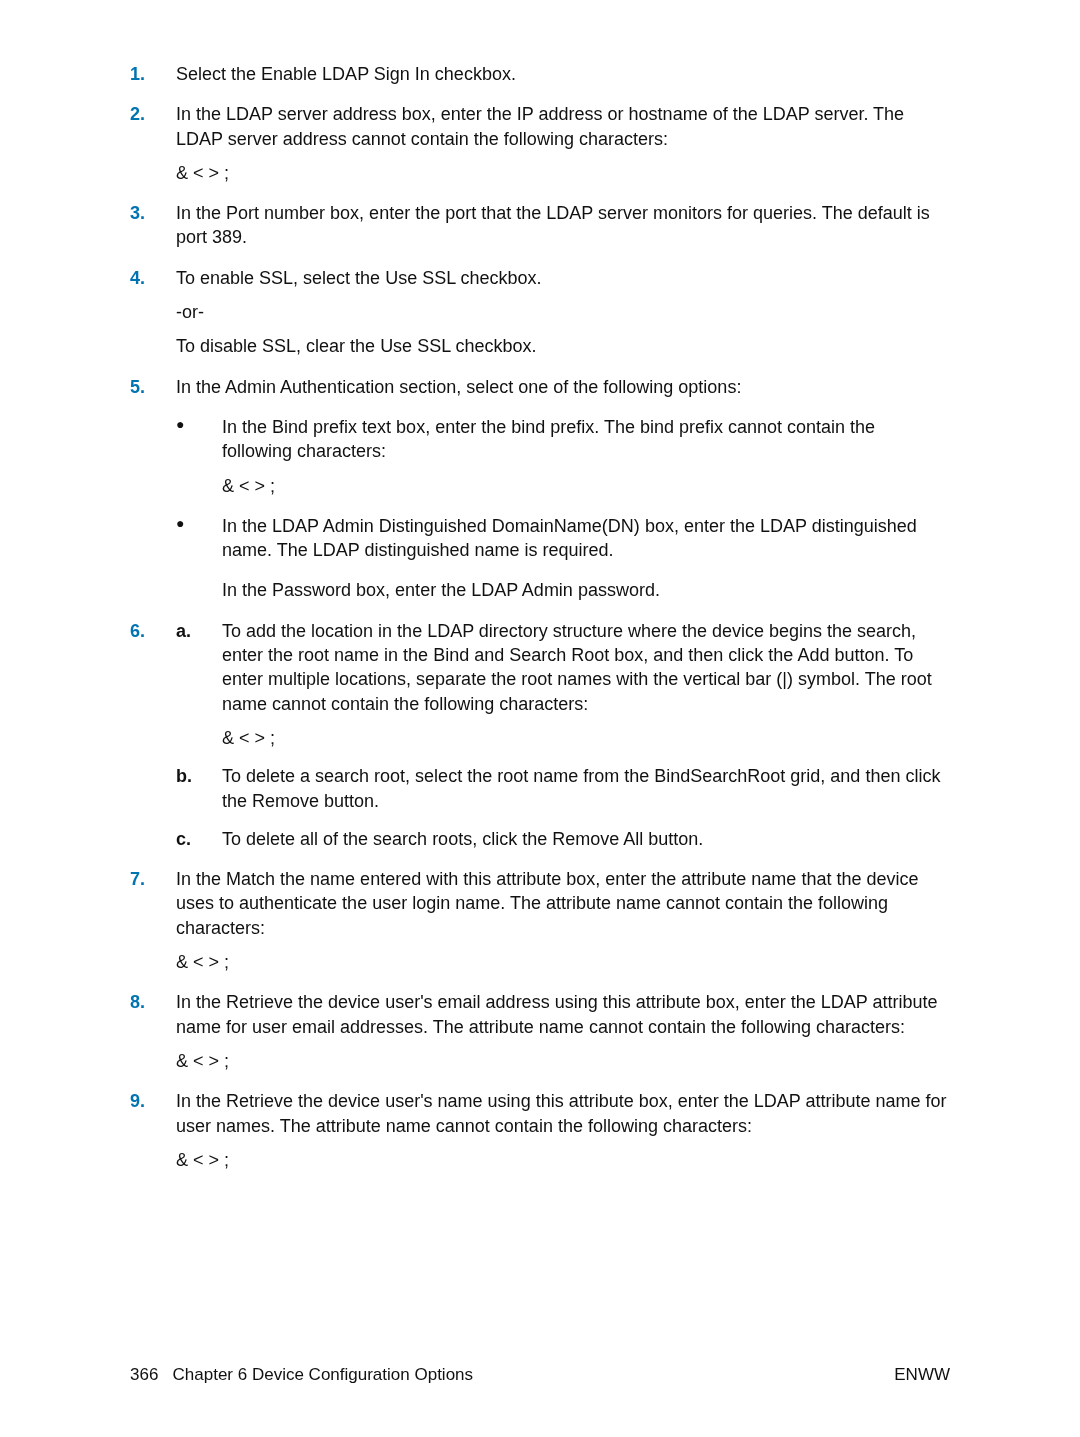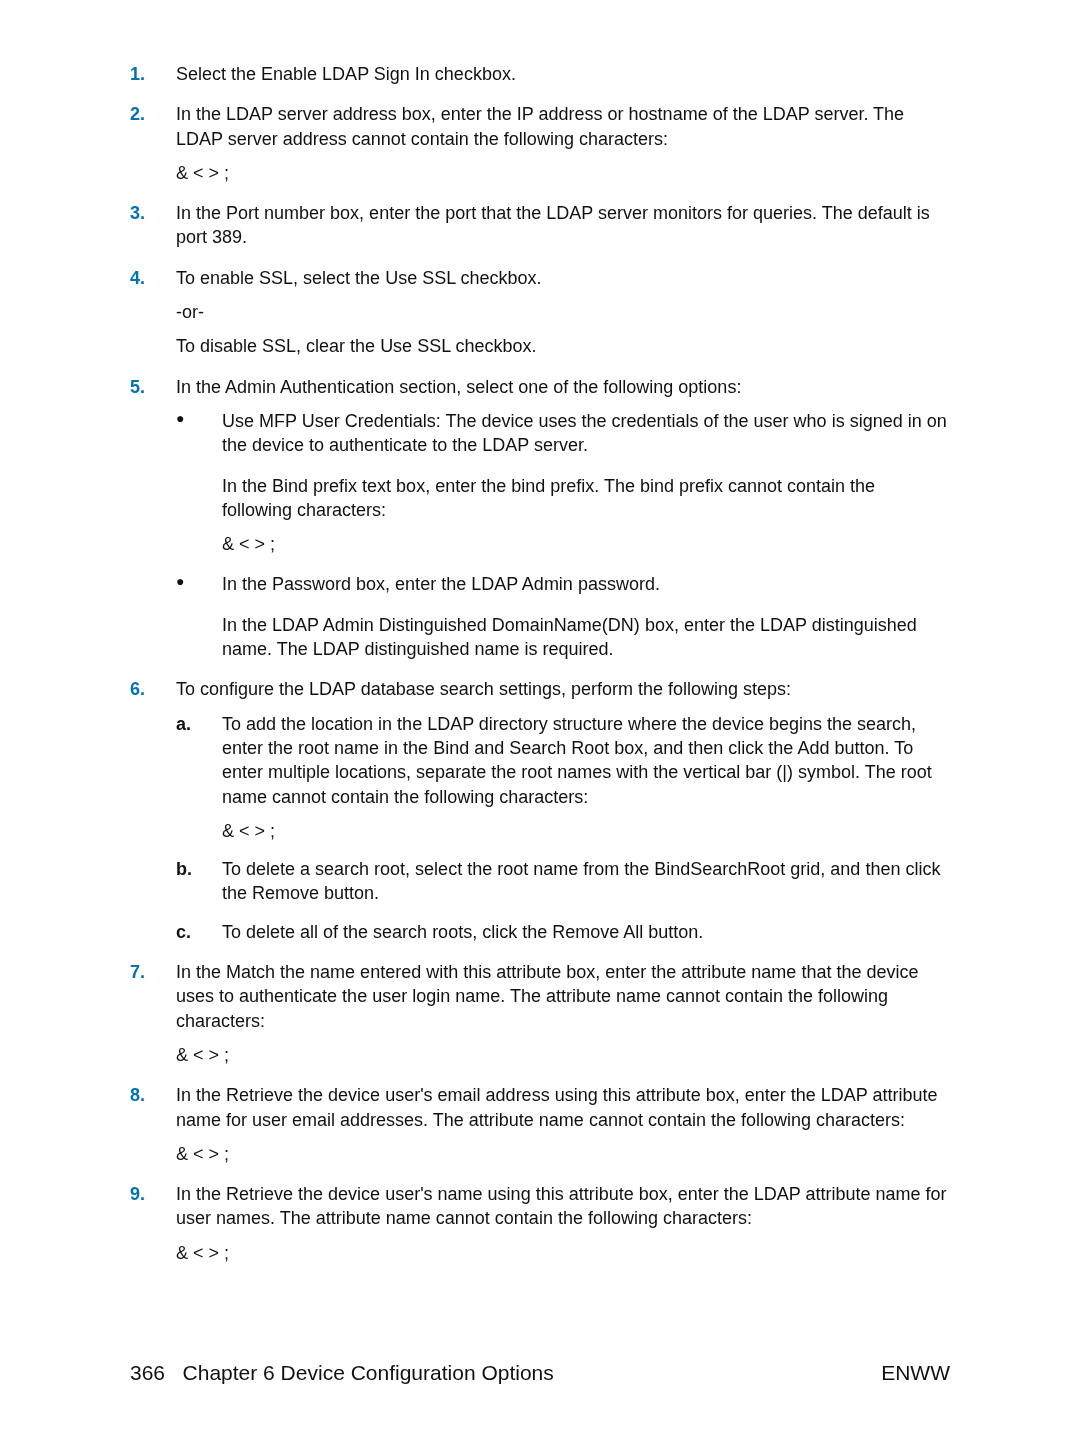--- a/index.html
+++ b/index.html
@@ -80,21 +80,21 @@
   }
   .monogap {
     margin: 10px 0 6px 0;
   }
   .bold { font-weight: normal; }
   .footer {
     position: absolute;
     bottom: 50px;
     left: 130px;
     right: 130px;
-    font-size: 21px;
+    font-size: 17px;
     display: flex;
     justify-content: space-between;
   }
   p { margin: 0 0 10px 0; }
 </style>
 </head>
 <body>
 
 <div class="page">
 
@@ -122,34 +122,32 @@
       <p class="bold">-or-</p>
       <p><span>To disable SSL, clear the </span><span class="bold">Use SSL</span><span> checkbox.</span></p>
     </li>
 
     <li>
       <span class="num">5.</span>
       <p><span>In the </span><span class="bold">Admin Authentication</span><span> section, select one of the following options:</span></p>
 
       <ul class="bullets">
         <li>
-          <p><span class="bold">Use MFP User Credentials</span><span>: The device uses the credentials of the user who is signed in on the device to authenticate to the LDAP server.</span></p>
           <p class="inner"><span>In the </span><span class="bold">Bind prefix</span><span> text box, enter the bind prefix. The bind prefix cannot contain the following characters:</span></p>
           <p class="monogap">&amp; &lt; &gt; ;</p>
         </li>
         <li>
+          <p class="inner"><span>In the </span><span class="bold">LDAP Admin Distinguished DomainName(DN)</span><span> box, enter the LDAP distinguished name. The LDAP distinguished name is required.</span></p>
           <p class="inner"><span>In the </span><span class="bold">Password</span><span> box, enter the LDAP Admin password.</span></p>
-          <p class="inner"><span>In the </span><span class="bold">LDAP Admin Distinguished DomainName(DN)</span><span> box, enter the LDAP distinguished name. The LDAP distinguished name is required.</span></p>
         </li>
       </ul>
     </li>
 
     <li>
       <span class="num">6.</span>
-      <p>To configure the LDAP database search settings, perform the following steps:</p>
 
       <ol class="alpha">
         <li>
           <span class="alph">a.</span>
           <p><span>To add the location in the LDAP directory structure where the device begins the search, enter the root name in the </span><span class="bold">Bind and Search Root</span><span> box, and then click the </span><span class="bold">Add</span><span> button. To enter multiple locations, separate the root names with the vertical bar (|) symbol. The root name cannot contain the following characters:</span></p>
           <p class="monogap">&amp; &lt; &gt; ;</p>
         </li>
         <li>
           <span class="alph">b.</span>
           <p><span>To delete a search root, select the root name from the </span><span class="bold">BindSearchRoot</span><span> grid, and then click the </span><span class="bold">Remove</span><span> button.</span></p>

